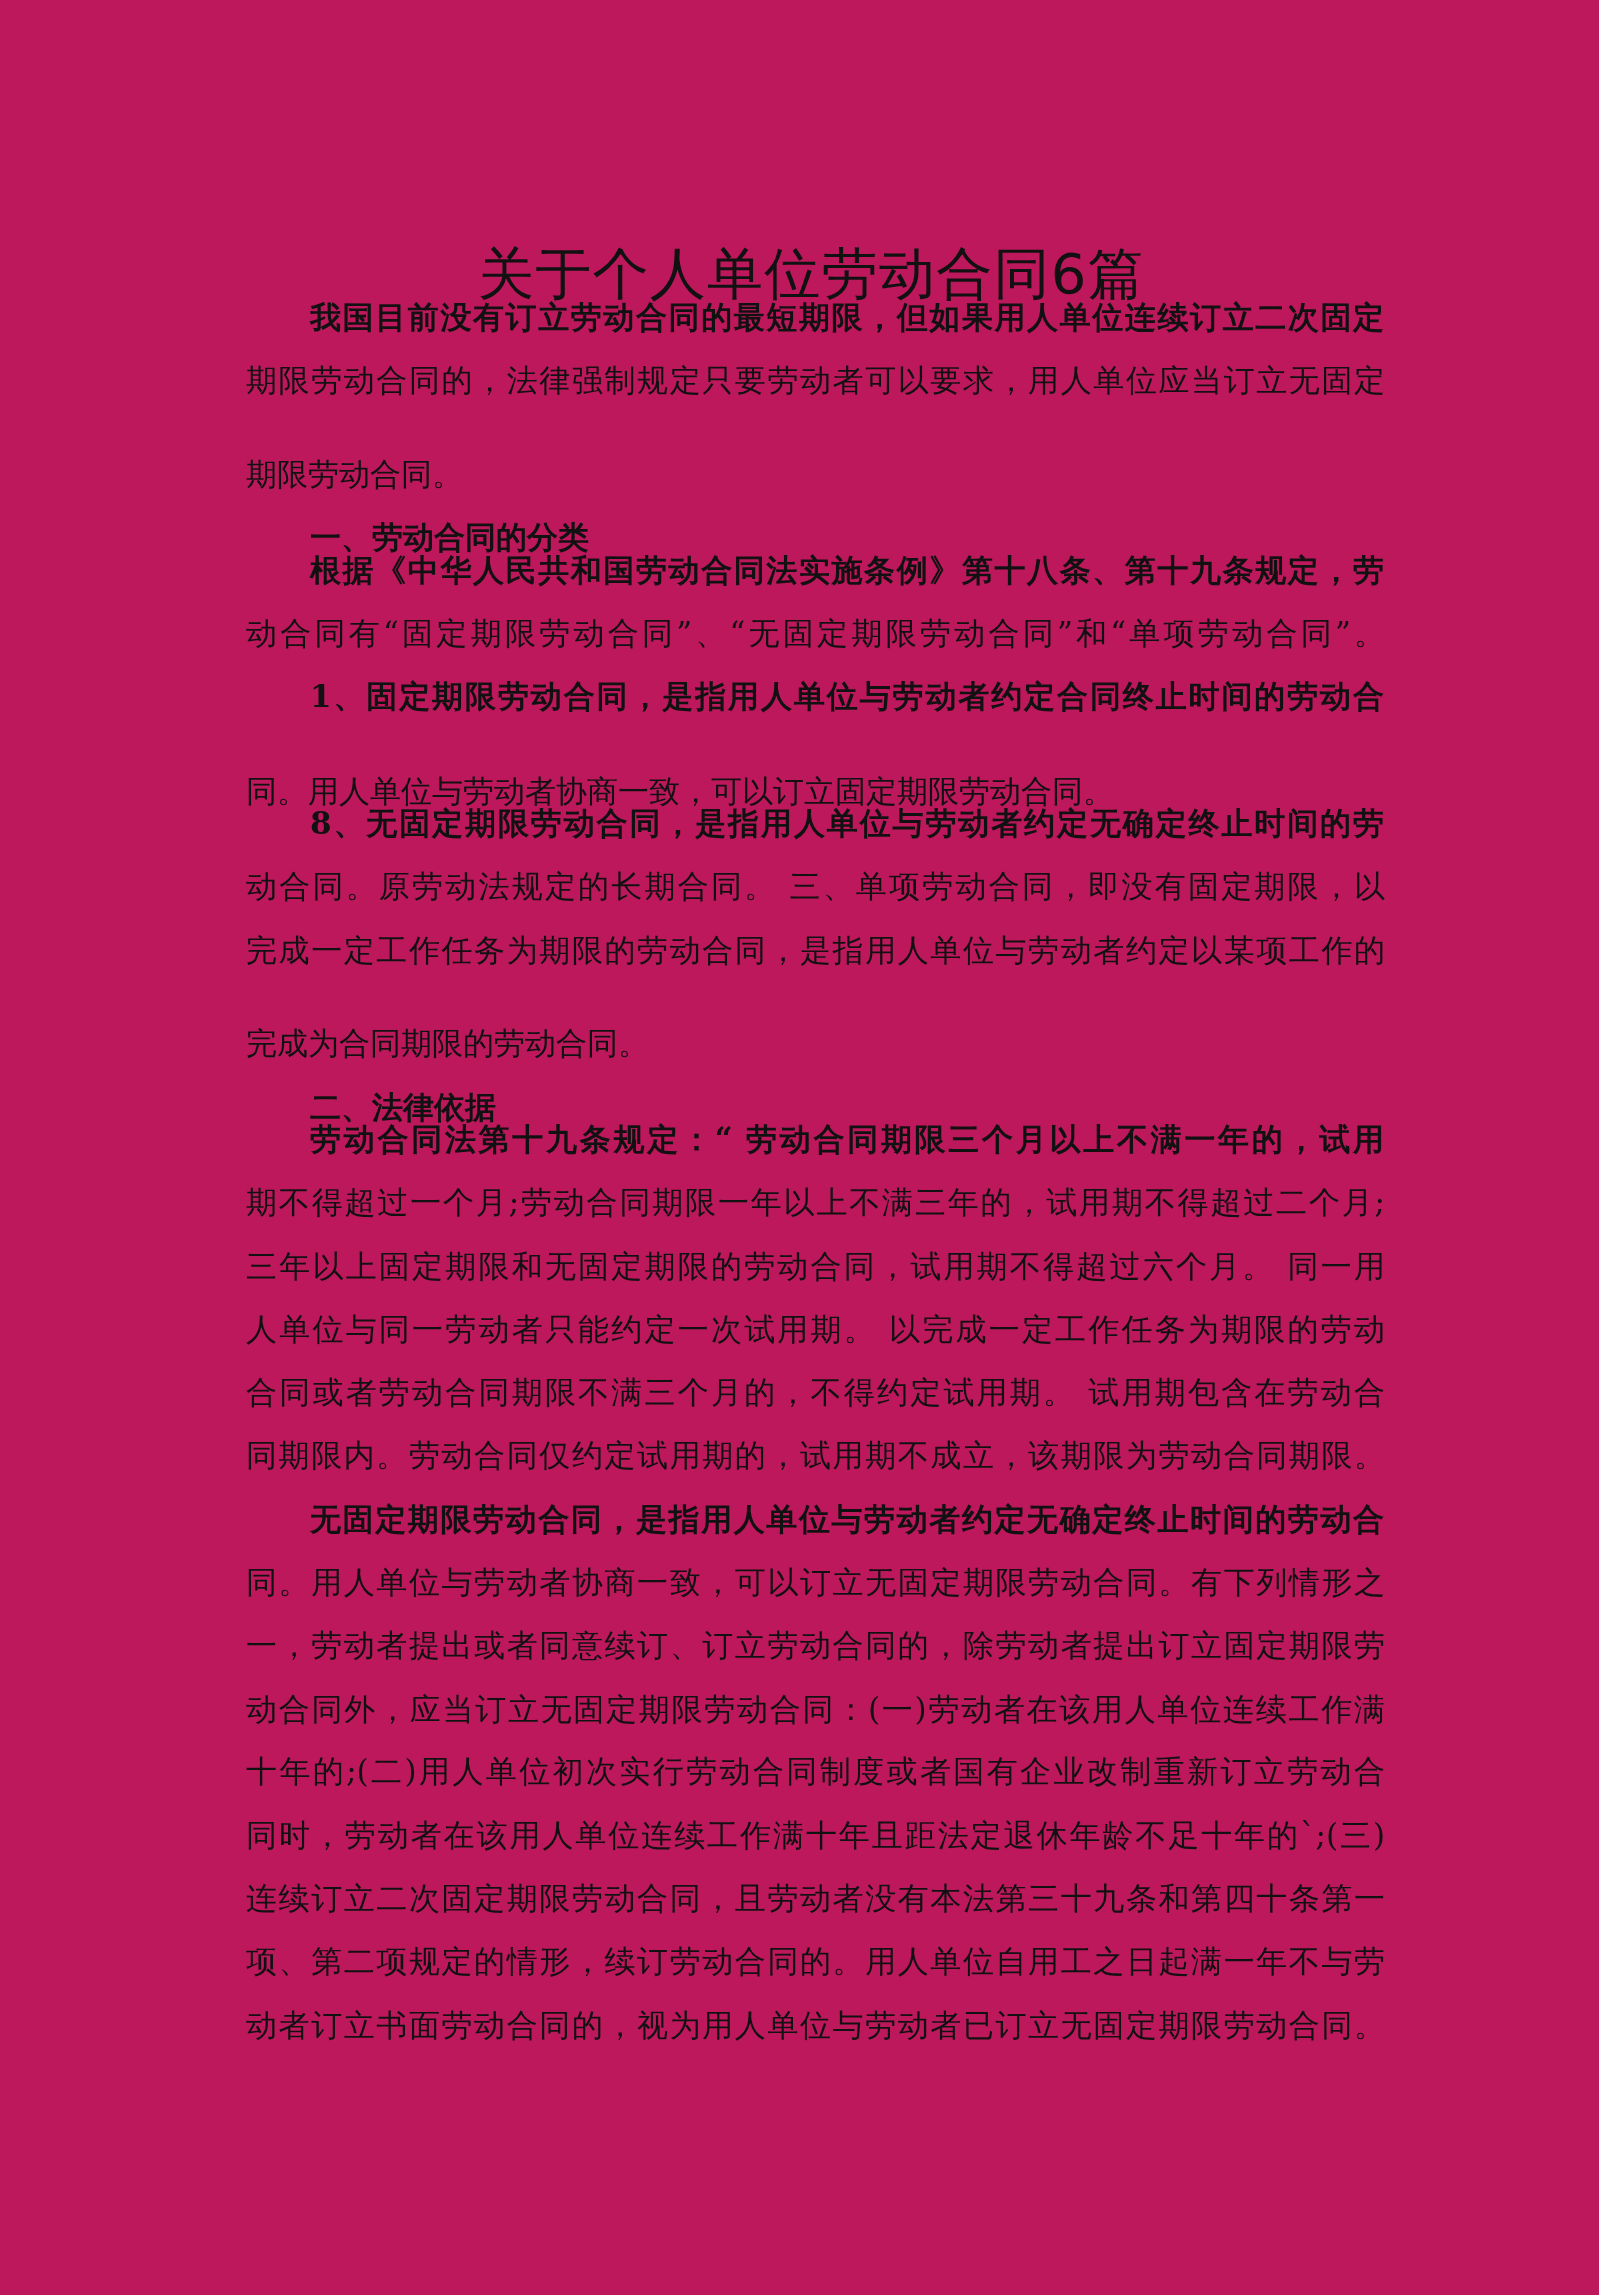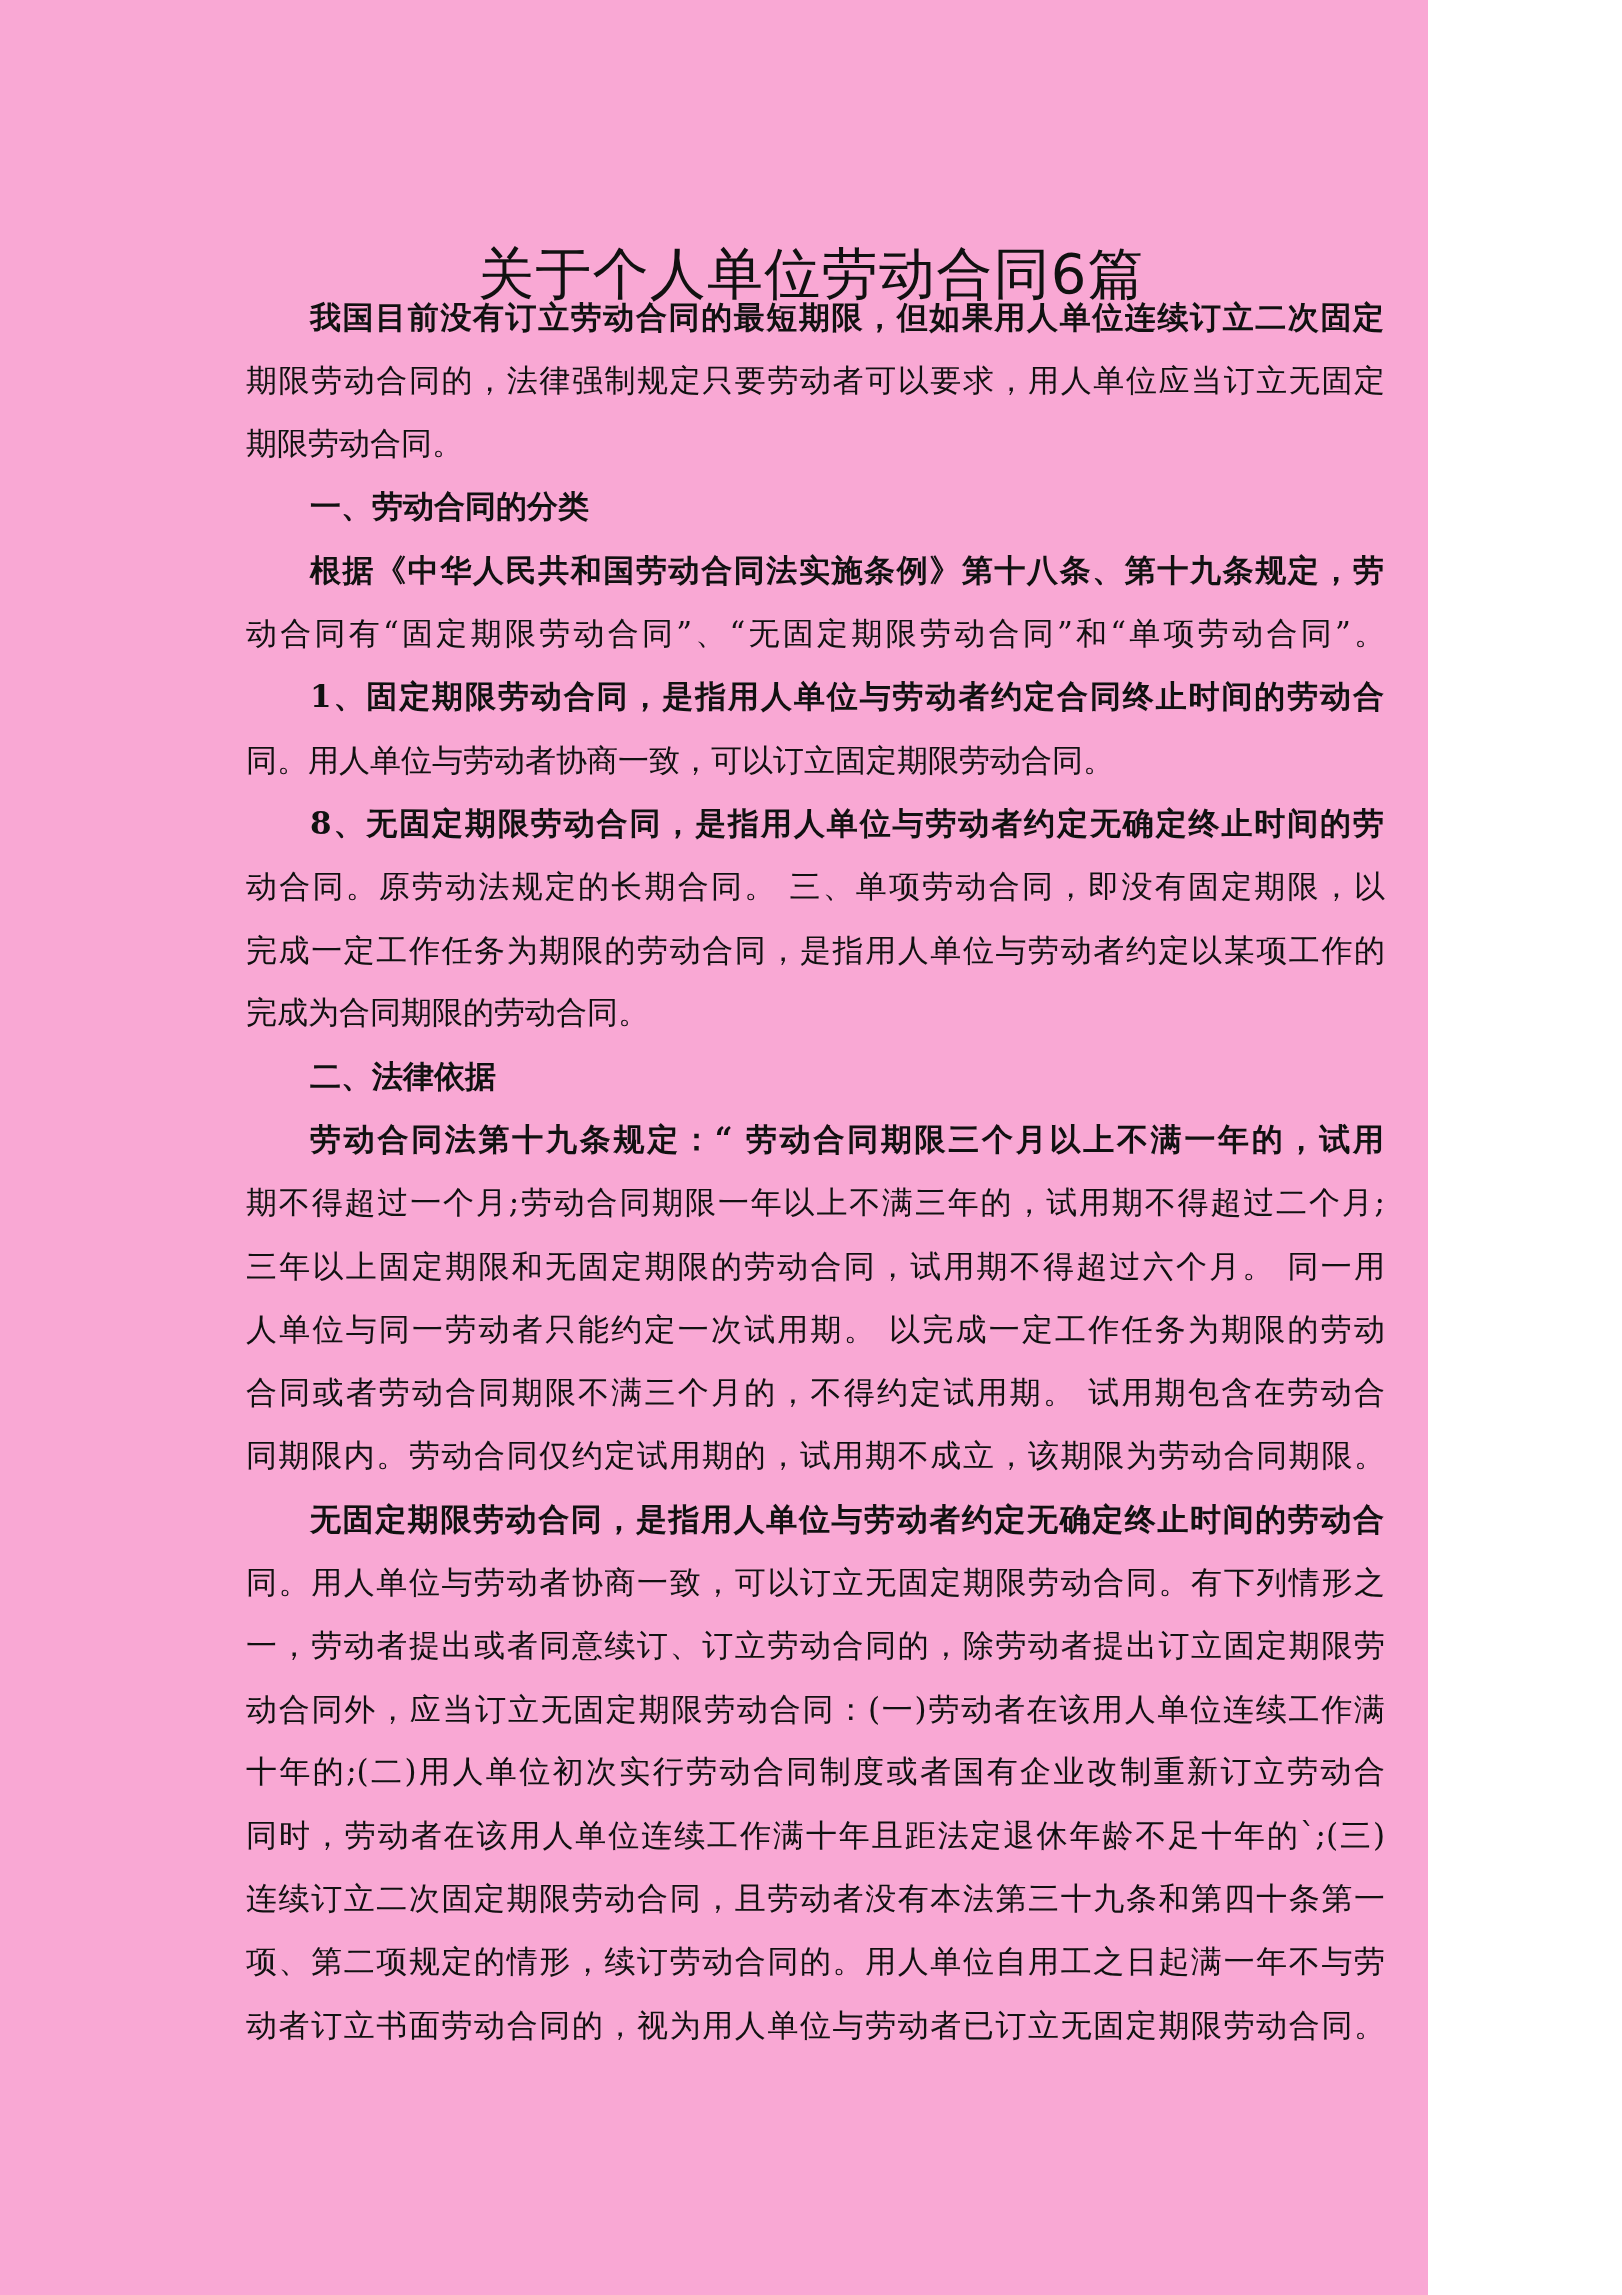--- a/index.html
+++ b/index.html
@@ -1,31 +1,31 @@
 <!DOCTYPE html>
 <html style="font-size:10.5px"><head>
   <meta charset="utf-8">
   <style>
     html, body { margin: 0; padding: 0; background: #ffffff; }
     body { width: 1623px; height: 2295px; position: relative; overflow: hidden; }
     .page {
-      position: absolute; left: 0; top: 0; width: 1428px; height: 2295px; background: #f9a8d4;
+      position: absolute; left: 0; top: 0; width: 1599px; height: 2295px; background: #be185d;
       font-family: "DejaVu Serif", "Liberation Serif", serif; color: #111111;
     }
     .title {
       position: absolute; left: 0; width: 1623px; top: 196px; text-align: center;
       font-size: 56px; line-height: 79px; font-weight: normal; letter-spacing: 1.3px;
       font-family: "DejaVu Sans", "Liberation Sans", sans-serif;
     }
     .line {
       position: absolute; left: 246px; width: 1139px; font-size: 31px; line-height: 39px;
       white-space: nowrap; text-align: justify; text-align-last: justify; letter-spacing: 0px;
     }
     .line.indent { left: 310px; width: 1074px; font-weight: bold; }
-    .line.last { text-align-last: left; }
+    .line.last { text-align-last: left; margin-top: 31px; }
   </style>
 </head>
 <body>
 
 <div class="page">
   <h1 class="title">关于个人单位劳动合同6篇</h1>
 
   <div class="line indent" style="top:298px">我国目前没有订立劳动合同的最短期限，但如果用人单位连续订立二次固定</div>
   <div class="line" style="top:361px">期限劳动合同的，法律强制规定只要劳动者可以要求，用人单位应当订立无固定</div>
   <div class="line last" style="top:424px">期限劳动合同。</div>

